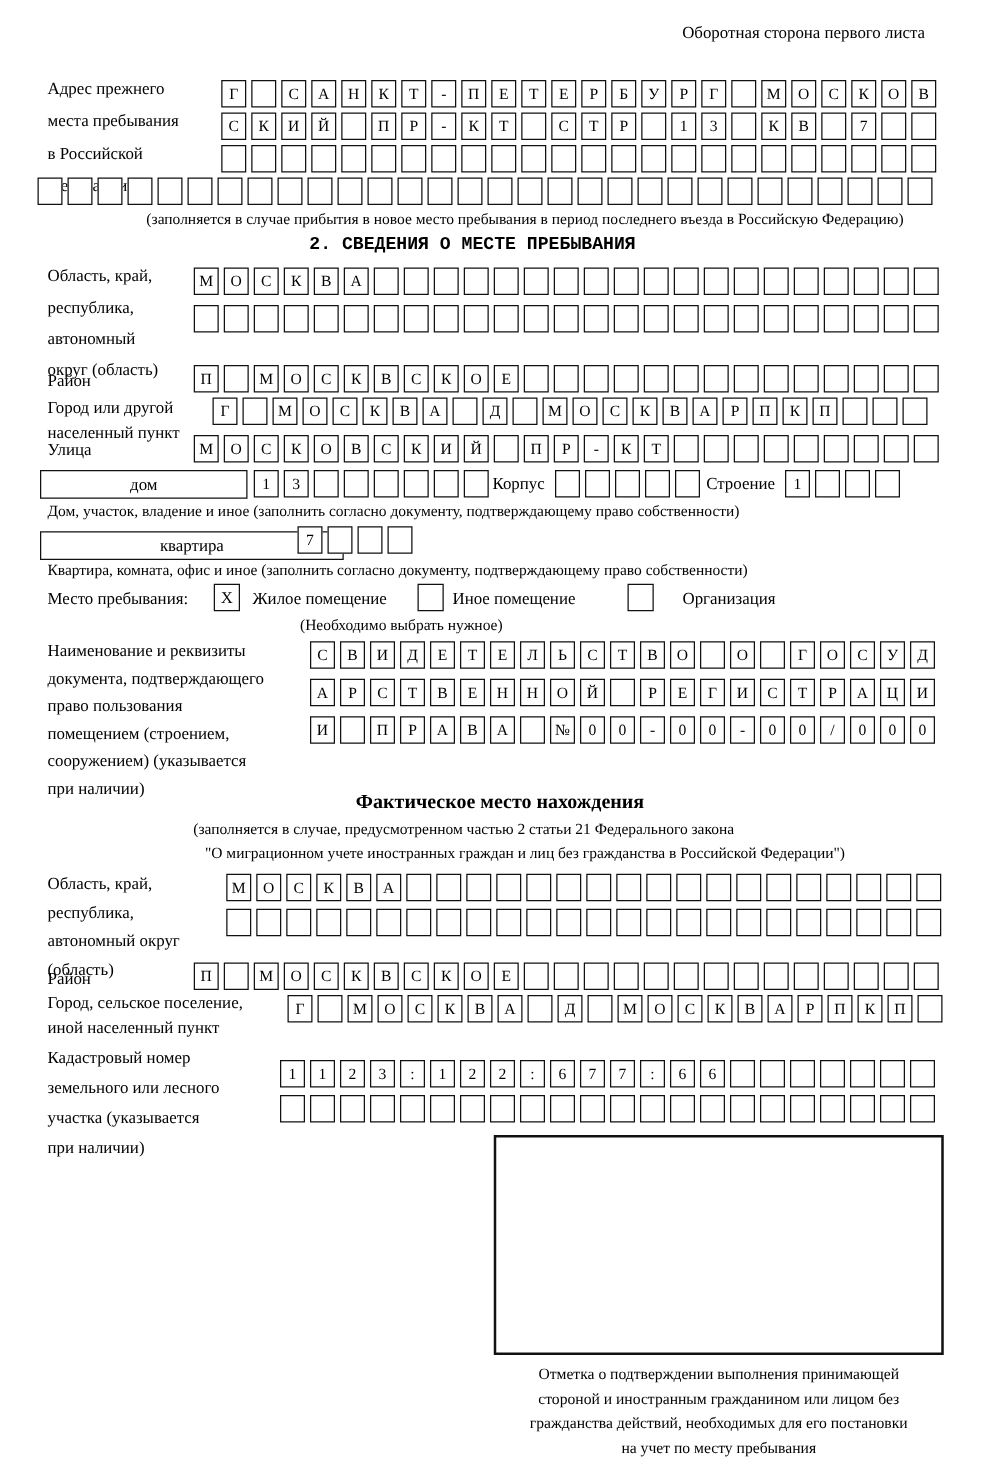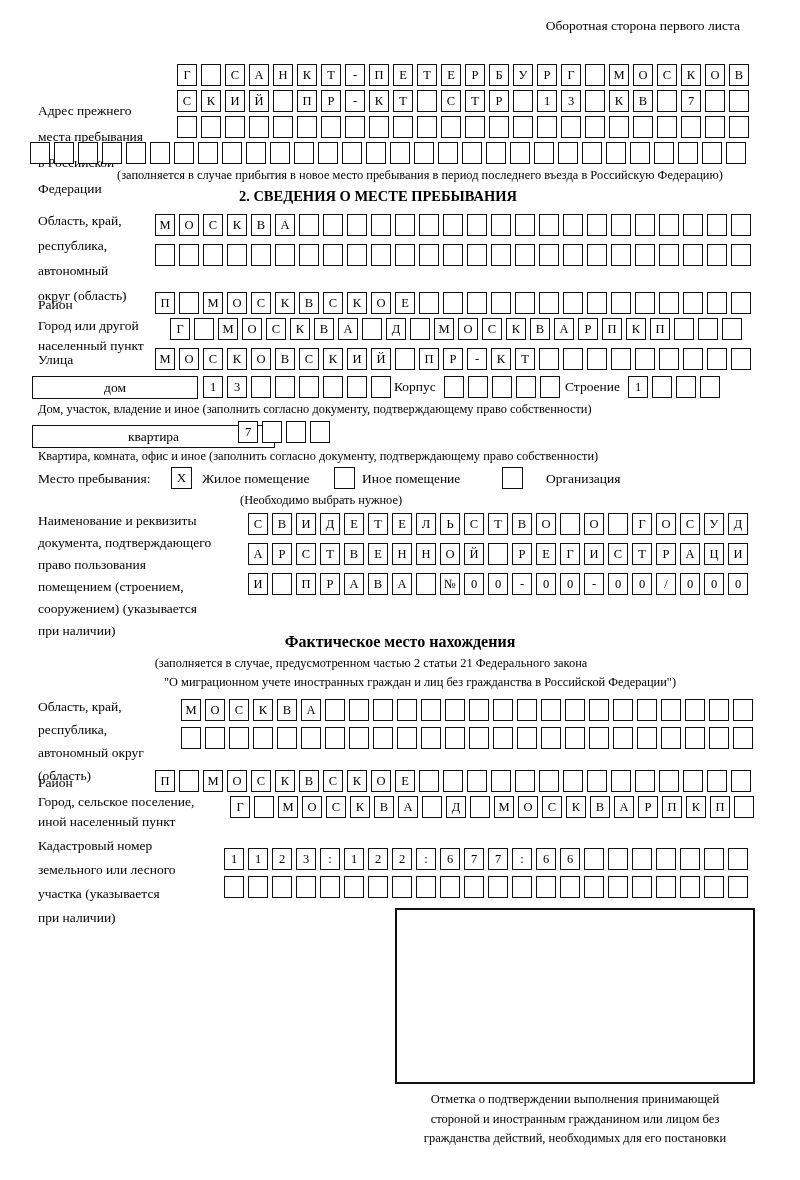--- a/index.html
+++ b/index.html
@@ -24,21 +24,21 @@
   .stamp{box-sizing:border-box;border:2px solid #111;background:#fff;}
   .stampcap{font-size:12.5px;line-height:19.5px;text-align:center;white-space:normal;}
 </style>
 </head>
 <body>
 
 <div class="sheet">
 
   <div class="abs single" style="top:18px;right:60px;">Оборотная сторона первого листа</div>
 
-  <div class="abs lbl" style="left:38px;top:58px;margin-top:40px;">
+  <div class="abs lbl" style="left:38px;top:58px;">
     <div>Адрес прежнего</div>
     <div>места пребывания</div>
     <div>в Российской</div>
     <div>Федерации</div>
   </div>
   <div class="abs boxrow" style="left:177px;top:64px;">
       <span class="cell">Г</span>
       <span class="cell"></span>
       <span class="cell">С</span>
       <span class="cell">А</span>
@@ -142,21 +142,21 @@
       <span class="cell"></span>
       <span class="cell"></span>
       <span class="cell"></span>
       <span class="cell"></span>
       <span class="cell"></span>
       <span class="cell"></span>
       <span class="cell"></span>
     </div>
   <div class="abs capc" style="left:0;width:800px;top:168px;">(заполняется в случае прибытия в новое место пребывания в период последнего въезда в Российскую Федерацию)</div>
 
-  <div class="abs title" style="left:0;width:756px;top:188px;">2. СВЕДЕНИЯ О МЕСТЕ ПРЕБЫВАНИЯ</div>
+  <div class="abs title" style="left:0;width:756px;top:188px;font-family:Liberation Mono, monospace;">2. СВЕДЕНИЯ О МЕСТЕ ПРЕБЫВАНИЯ</div>
 
   <div class="abs lbl lh25" style="left:38px;top:208px;">
     <div>Область, край,</div>
     <div>республика,</div>
     <div>автономный</div>
     <div>округ (область)</div>
   </div>
   <div class="abs boxrow" style="left:155px;top:214px;">
       <span class="cell">М</span>
       <span class="cell">О</span>
@@ -599,15 +599,16 @@
       <span class="cell"></span>
       <span class="cell"></span>
       <span class="cell"></span>
     </div>
 
   <div class="abs stamp" style="left:395px;top:908px;width:360px;height:176px;"></div>
   <div class="abs stampcap" style="left:385px;top:1090px;width:380px;">
     <div>Отметка о подтверждении выполнения принимающей</div>
     <div>стороной и иностранным гражданином или лицом без</div>
     <div>гражданства действий, необходимых для его постановки</div>
+    <div>на учет по месту пребывания</div>
   </div>
 
 </div>
 
 </body></html>

